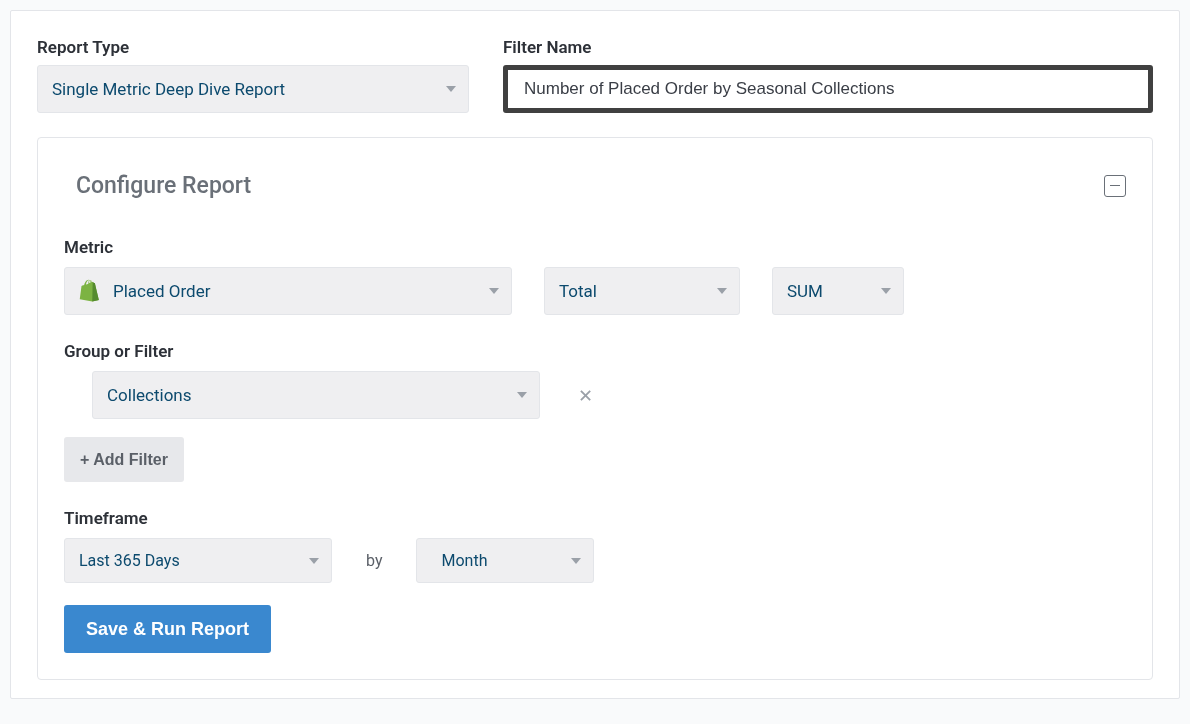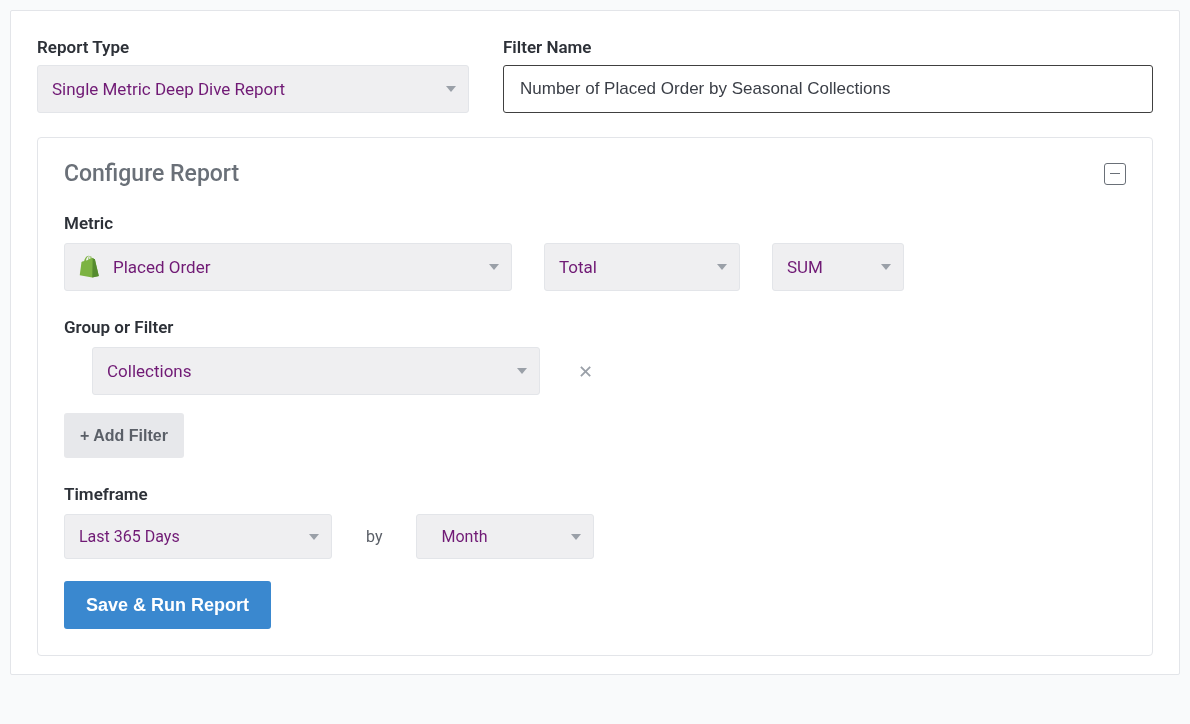--- a/index.html
+++ b/index.html
@@ -40,39 +40,39 @@
     .select {
       position: relative;
       background: #efeff1;
       border: 1px solid #e3e5e9;
       border-radius: 3px;
       height: 48px;
       display: flex;
       align-items: center;
       padding: 0 40px 0 14px;
       font-size: 17px;
-      color: #701a75;
+      color: #0c4a6e;
       cursor: pointer;
       user-select: none;
     }
     .select.small { height: 45px; font-size: 16px; }
     .caret {
       position: absolute;
       right: 12px;
       top: 50%;
       transform: translateY(-50%);
       width: 0; height: 0;
       border-left: 5px solid transparent;
       border-right: 5px solid transparent;
       border-top: 6px solid #9aa0a8;
     }
     .text-input {
       width: 100%;
       height: 48px;
-      border: 1px solid #404040;
+      border: 5px solid #404040;
       border-radius: 3px;
       background: #fff;
       font-size: 17px;
       color: #3a3e46;
       padding: 0 16px;
       outline: none;
     }
     .config-panel {
       border: 1px solid #e3e5e9;
       border-radius: 4px;
@@ -81,21 +81,21 @@
     .panel-header {
       display: flex;
       align-items: center;
       justify-content: space-between;
       margin-bottom: 26px;
     }
     .panel-title {
       font-size: 23px;
       font-weight: 500;
       color: #6a7078;
-      margin: 0;
+      margin: 12px;
     }
     .collapse-btn {
       width: 22px;
       height: 22px;
       border: 1.5px solid #6a7078;
       border-radius: 3px;
       display: flex;
       align-items: center;
       justify-content: center;
       cursor: pointer;

